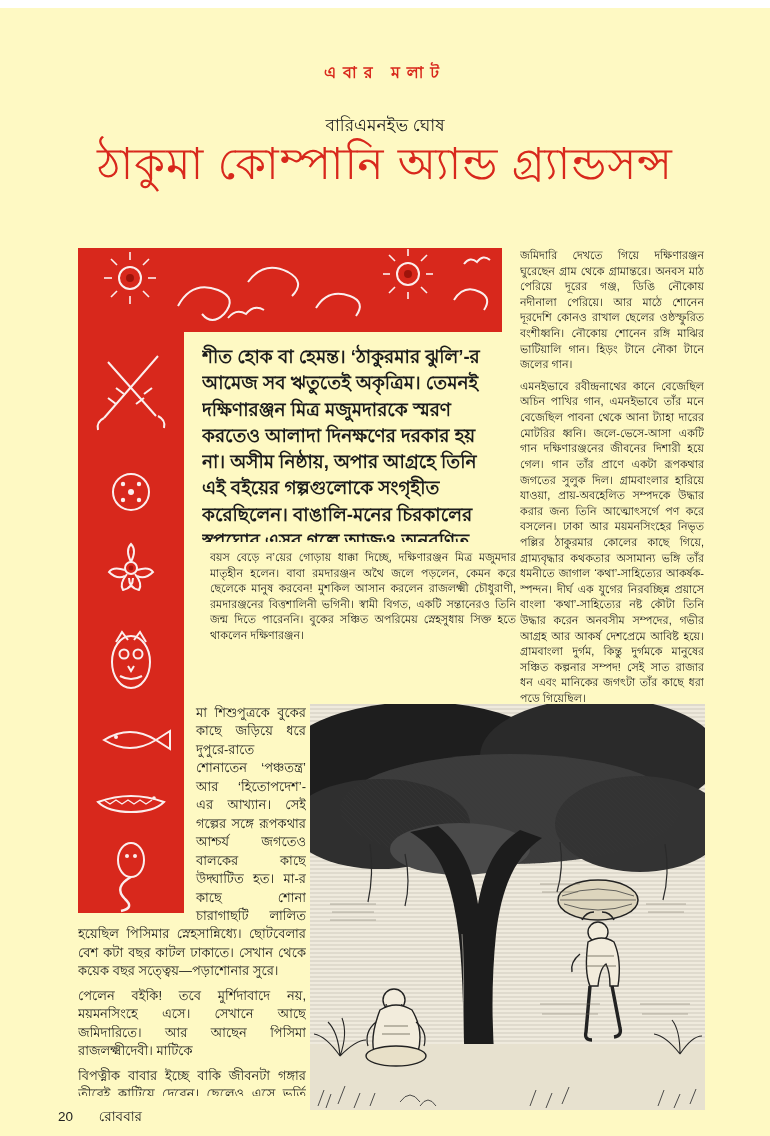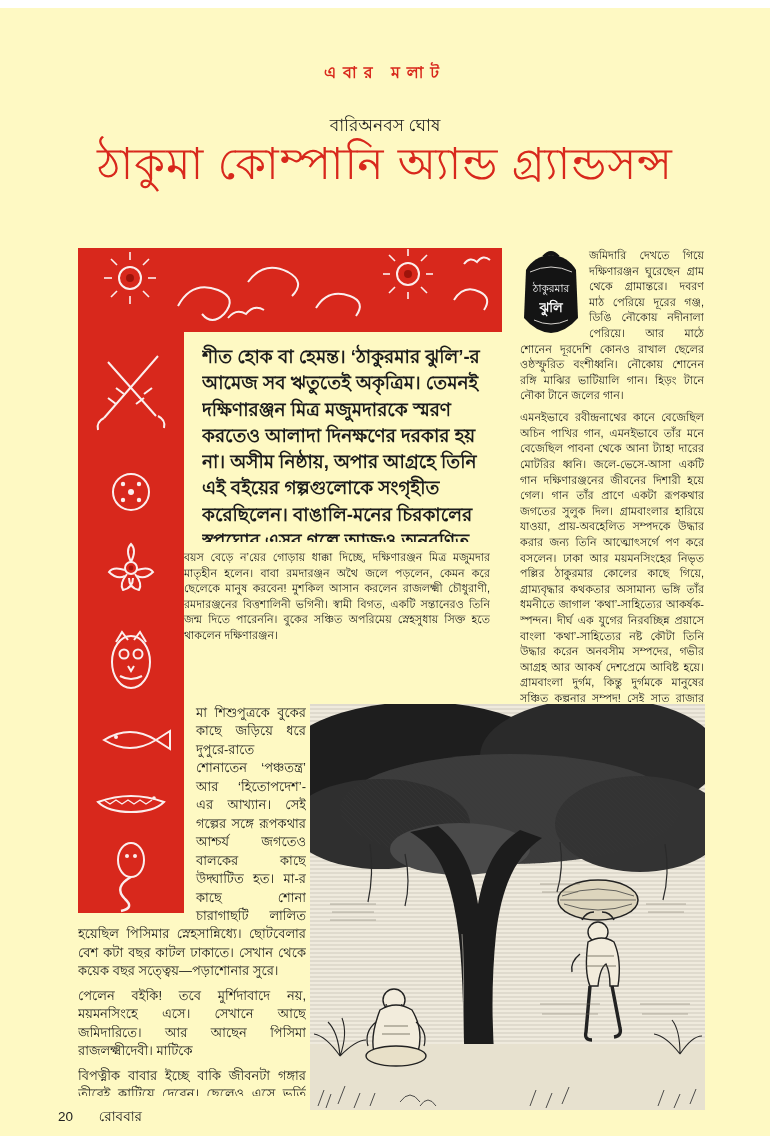--- a/index.html
+++ b/index.html
@@ -29,21 +29,21 @@
   
   .intro{
     position:absolute;left:202px;top:336px;width:298px;height:198px;
     font-size:18.5px;font-weight:bold;line-height:1.42;overflow:hidden;
     text-align:left;
   }
   
   .bodytext{font-size:11px;line-height:1.42;text-align:justify;}
   .bodytext p{margin:0 0 6px 0;}
   .left-upper{
-    position:absolute;left:184px;top:542px;width:306px;height:150px;overflow:hidden;
+    position:absolute;left:210px;top:542px;width:306px;height:150px;overflow:hidden;
   }
   .left-lower{
     position:absolute;left:78px;top:696px;width:228px;height:392px;overflow:hidden;
     font-size:13px;
   }
   .strip-spacer{float:left;width:118px;height:212px;}
   .right-col{
     position:absolute;left:520px;top:240px;width:184px;height:454px;overflow:hidden;
   }
   .emblem{
@@ -61,21 +61,21 @@
   }
   .footer .pageno{margin-right:22px;}
   :root{--red:#d8281c;}
 </style>
 </head>
 <body>
 
 <div class="page">
 
   <div class="section-label">এবার মলাট</div>
-  <div class="author">বারিঅনবস ঘোষ</div>
+  <div class="author">বারিএমনইভ ঘোষ</div>
   <div class="title">ঠাকুমা কোম্পানি অ্যান্ড গ্র্যান্ডসন্স</div>
 
   <div class="band-top">
     <svg viewBox="0 0 424 84" preserveAspectRatio="none">
       <rect x="0" y="0" width="424" height="84" fill="#d8281c"></rect>
       <g stroke="#ffffff" stroke-width="2" fill="none" opacity="0.92">
         <circle cx="52" cy="30" r="11"></circle>
         <g stroke-width="1.6">
           <line x1="52" y1="12" x2="52" y2="4"></line>
             <line x1="52" y1="48" x2="52" y2="56"></line>
@@ -180,31 +180,21 @@
 
   <div class="left-lower bodytext">
     <div class="strip-spacer"></div>
     <p>মা শিশুপুত্রকে বুকের কাছে জড়িয়ে ধরে দুপুরে-রাতে শোনাতেন ‘পঞ্চতন্ত্র’ আর ‘হিতোপদেশ’-এর আখ্যান। সেই গল্পের সঙ্গে রূপকথার আশ্চর্য জগতেও বালকের কাছে উদ্ঘাটিত হত। মা-র কাছে শোনা চারাগাছটি লালিত হয়েছিল পিসিমার স্নেহসান্নিধ্যে। ছোটবেলার বেশ কটা বছর কাটল ঢাকাতে। সেখান থেকে কয়েক বছর সত্ত্বেয়—পড়াশোনার সুরে।</p>
     <p>পেলেন বইকি! তবে মুর্শিদাবাদে নয়, ময়মনসিংহে এসে। সেখানে আছে জমিদারিতে। আর আছেন পিসিমা রাজলক্ষ্মীদেবী। মাটিকে</p>
     <p>বিপত্নীক বাবার ইচ্ছে বাকি জীবনটা গঙ্গার তীরেই কাটিয়ে দেবেন। ছেলেও এসে ভর্তি হলেন তাই মুর্শিদাবাদ। প্রকৃতির সঙ্গে নিবিড় পাঠে তিনি বড় হতে লাগলেন। পঁচিশ বছর বয়সে দক্ষিণারঞ্জনের কবিতার বই বের হল ‘উত্থান’। সেই গুল্ম হল তাঁর জাগরণ। সম্পাদনা করতে লাগলেন ‘সুধা’—অমৃতের স্বাদ পেলেন কি?</p>
   </div>
 
   <div class="right-col bodytext">
     <div>
-      <div class="emblem">
-        <svg viewBox="0 0 62 86">
-          <path d="M6 20 Q14 6 31 5 Q48 6 56 20 L58 68 Q46 82 31 83 Q16 82 4 68 Z" fill="#141414"></path>
-          <path d="M24 7 q7 -8 14 0" fill="none" stroke="#141414" stroke-width="4"></path>
-          <path d="M10 22 q21 -10 42 0" fill="none" stroke="#f8f5ee" stroke-width="1" opacity="0.85"></path>
-          <text x="31" y="42" text-anchor="middle" font-size="10.5" fill="#ffffff">ঠাকুরমার</text>
-          <text x="31" y="62" text-anchor="middle" font-size="13" font-weight="bold" fill="#ffffff">ঝুলি</text>
-          <path d="M14 70 q17 8 34 0" fill="none" stroke="#f8f5ee" stroke-width="1" opacity="0.85"></path>
-        </svg>
-      </div>
-      <p>জমিদারি দেখতে গিয়ে দক্ষিণারঞ্জন ঘুরেছেন গ্রাম থেকে গ্রামান্তরে। দবরণ মাঠ পেরিয়ে দূরের গঞ্জ, ডিঙি নৌকোয় নদীনালা পেরিয়ে। আর মাঠে শোনেন দূরদেশি কোনও রাখাল ছেলের ওষ্ঠস্ফুরিত বংশীধ্বনি। নৌকোয় শোনেন রঙ্গি মাঝির ভাটিয়ালি গান। হিড়ং টানে নৌকা টানে জলের গান।</p>
+      <p>জমিদারি দেখতে গিয়ে দক্ষিণারঞ্জন ঘুরেছেন গ্রাম থেকে গ্রামান্তরে। অনবস মাঠ পেরিয়ে দূরের গঞ্জ, ডিঙি নৌকোয় নদীনালা পেরিয়ে। আর মাঠে শোনেন দূরদেশি কোনও রাখাল ছেলের ওষ্ঠস্ফুরিত বংশীধ্বনি। নৌকোয় শোনেন রঙ্গি মাঝির ভাটিয়ালি গান। হিড়ং টানে নৌকা টানে জলের গান।</p>
     </div>
     <p>এমনইভাবে রবীন্দ্রনাথের কানে বেজেছিল অচিন পাখির গান, এমনইভাবে তাঁর মনে বেজেছিল পাবনা থেকে আনা ট্যাহা দারের মোটরির ধ্বনি। জলে-ভেসে-আসা একটি গান দক্ষিণারঞ্জনের জীবনের দিশারী হয়ে গেল। গান তাঁর প্রাণে একটা রূপকথার জগতের সুলুক দিল। গ্রামবাংলার হারিয়ে যাওয়া, প্রায়-অবহেলিত সম্পদকে উদ্ধার করার জন্য তিনি আত্মোৎসর্গে পণ করে বসলেন। ঢাকা আর ময়মনসিংহের নিভৃত পল্লির ঠাকুরমার কোলের কাছে গিয়ে, গ্রাম্যবৃদ্ধার কথকতার অসামান্য ভঙ্গি তাঁর ধমনীতে জাগাল ‘কথা’-সাহিত্যের আকর্ষক-স্পন্দন। দীর্ঘ এক যুগের নিরবচ্ছিন্ন প্রয়াসে বাংলা ‘কথা’-সাহিত্যের নষ্ট কৌটা তিনি উদ্ধার করেন অনবসীম সম্পদের, গভীর আগ্রহ আর আকর্ষ দেশপ্রেমে আবিষ্ট হয়ে। গ্রামবাংলা দুর্গম, কিন্তু দুর্গমকে মানুষের সঞ্চিত কল্পনার সম্পদ! সেই সাত রাজার ধন এবং মানিকের জগৎটা তাঁর কাছে ধরা পড়ে গিয়েছিল।</p>
 
   </div>
 
   <div class="illustration">
     <svg viewBox="0 0 395 406">
       <defs>
         <pattern id="hatch" width="4" height="4" patternUnits="userSpaceOnUse">
           <line x1="0" y1="1" x2="4" y2="1" stroke="#8c887c" stroke-width="0.6"></line>

